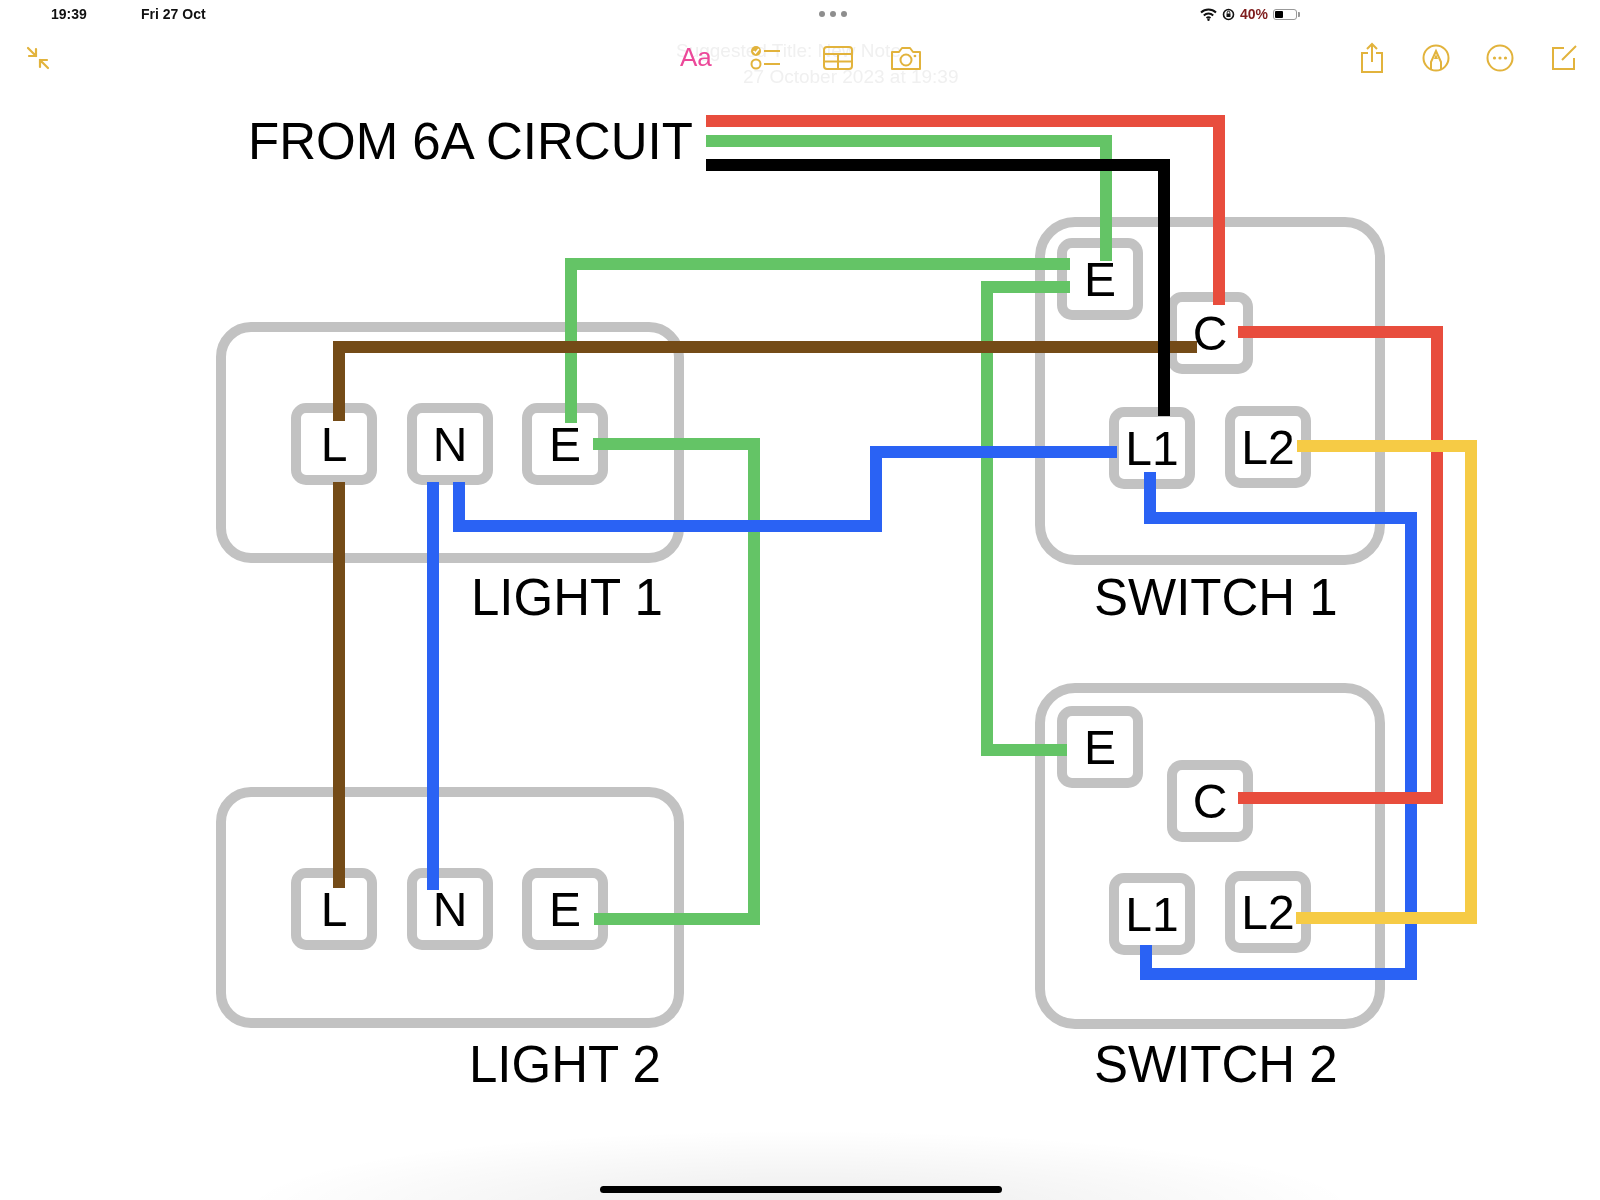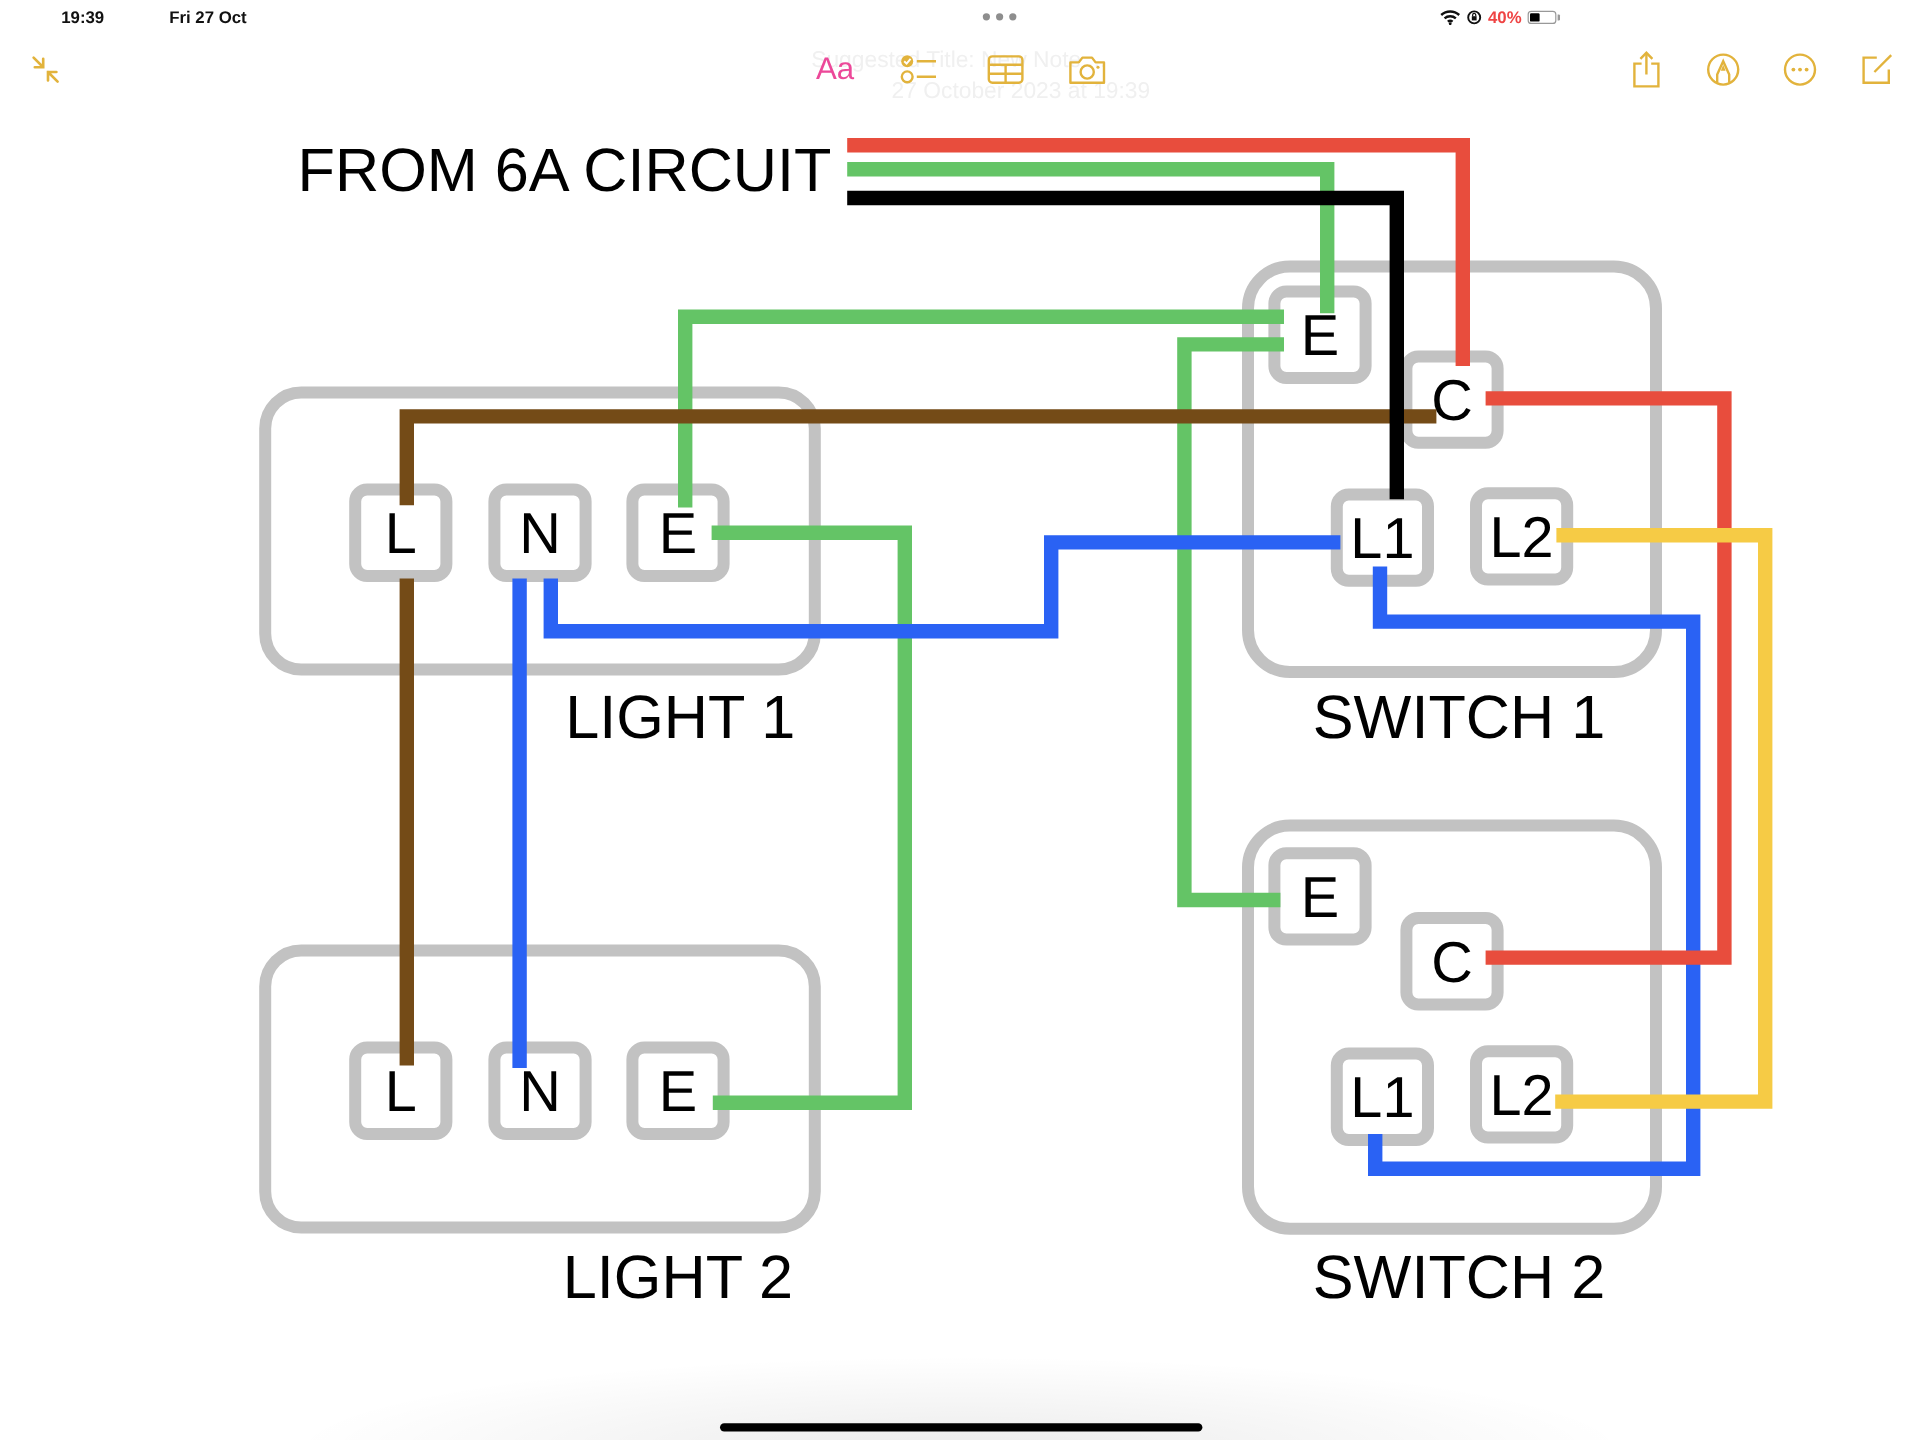--- a/index.html
+++ b/index.html
@@ -1,21 +1,21 @@
 <!DOCTYPE html>
 <html><head>
 <meta charset="utf-8">
 <style>
   html, body { margin: 0; padding: 0; background: #ffffff; }
   body { width: 1600px; height: 1200px; position: relative; overflow: hidden; font-family: "Liberation Sans", sans-serif; }
   .status-bar { position: absolute; top: 0; left: 0; width: 1296px; height: 28px; margin-left: 32px; }
   .status-time { position: absolute; left: 19px; top: 6px; font-size: 14px; color: #111; font-weight: 600; }
   .status-date { position: absolute; left: 69px; top: 6px; font-size: 14px; color: #111; font-weight: 600; padding-left: 40px; }
   .multitask-dots { position: absolute; left: 786px; top: 10px; width: 30px; height: 8px; cursor: pointer; }
-  .status-right { position: absolute; right: 28px; top: 5px; height: 18px; display: flex; align-items: center; gap: 5px; font-size: 14px; color: #ef4444; font-weight: 600; }
+  .status-right { position: absolute; right: 28px; top: 5px; height: 18px; display: flex; align-items: center; gap: 5px; font-size: 14px; color: #7f1d1d; font-weight: 600; }
   .battery { width: 24px; height: 11px; border: 1.5px solid #999; border-radius: 3px; position: relative; box-sizing: border-box; }
   .battery-fill { position: absolute; left: 1px; top: 1px; bottom: 1px; background: #000; border-radius: 1px; }
   .battery-nub { width: 2px; height: 5px; background: #999; border-radius: 0 1px 1px 0; margin-left: -4px; }
   .toolbar-btn { position: absolute; top: 40px; width: 36px; height: 36px; display: flex; align-items: center; justify-content: center; cursor: pointer; }
   .ghost-title { position: absolute; left: 676px; top: 40px; font-size: 19px; color: #f0f0f0; white-space: nowrap; }
   .ghost-date { position: absolute; left: 696px; top: 66px; font-size: 19px; color: #f0f0f0; white-space: nowrap; margin-left: 47px; }
   .aa-label { position: absolute; left: 680px; top: 42px; font-size: 26px; color: #ec4899; cursor: pointer; }
   svg text { font-family: "Liberation Sans", sans-serif; }
   .home-fade { position: absolute; left: 0; bottom: 0; width: 1600px; height: 110px; background: radial-gradient(ellipse 560px 80px at 800px 120px, rgba(0,0,0,0.08), rgba(0,0,0,0)); pointer-events: none; }
   .home-indicator { position: absolute; left: 600px; top: 1186px; width: 402px; height: 7px; background: #000; border-radius: 4px; }

